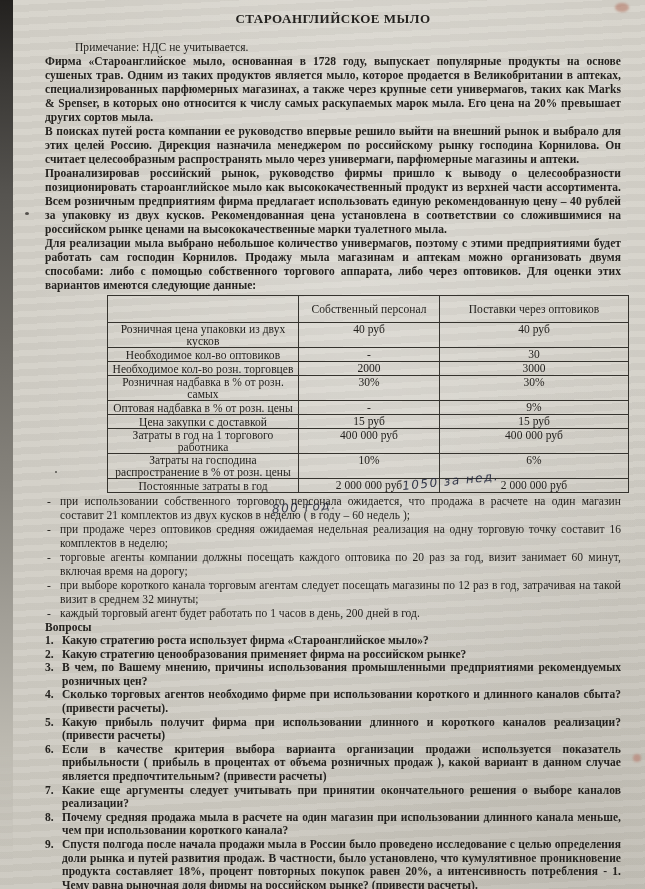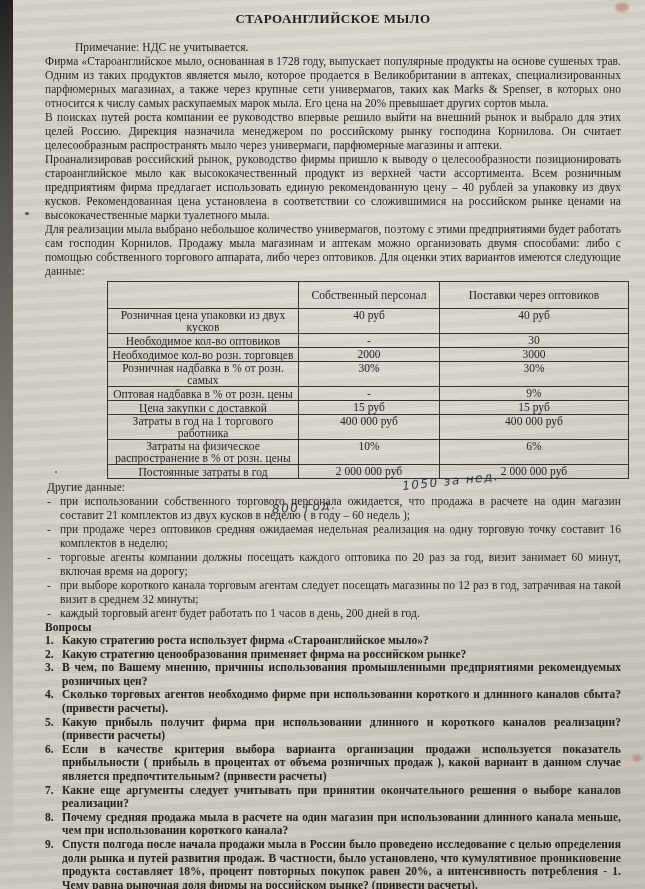--- a/index.html
+++ b/index.html
@@ -25,21 +25,21 @@
   .speck-1{left:25px;top:212px;width:4px;height:3px;}
   .speck-2{left:55px;top:471px;width:2px;height:2px;}
   .content{
     position:absolute;left:45px;top:12px;width:576px;
     font-size:11.5px;line-height:14px;text-align:justify;
     letter-spacing:.05px;
     filter:blur(.26px);
   }
   .doc-title{text-align:center;font-weight:bold;font-size:13px;letter-spacing:.5px;margin:0 0 14px 0;}
   .note{text-indent:30px;margin:0;}
-  p.para{margin:0;}
+  p.para{margin:0;font-weight:bold;}
   table.data{
     border-collapse:collapse;width:522px;margin:3px 0 1px 62px;
     font-size:11.5px;line-height:12px;text-align:center;
   }
   table.data th, table.data td{border:1px solid #35332e;padding:0 4px;}
   table.data th{height:26px;font-weight:normal;vertical-align:middle;}
   table.data th.corner{border:1px solid #35332e;}
   table.data td.lbl{text-align:center;vertical-align:bottom;height:13px;}
   table.data td.val{vertical-align:top;white-space:nowrap;width:132px;}
   table.data td.val2{vertical-align:top;white-space:nowrap;width:180px;}
@@ -114,33 +114,32 @@
           <td class="lbl">Цена закупки с доставкой</td>
           <td class="val">15 руб</td>
           <td class="val2">15 руб</td>
         </tr>
           <tr>
           <td class="lbl">Затраты в год на 1 торгового работника</td>
           <td class="val">400 000 руб</td>
           <td class="val2">400 000 руб</td>
         </tr>
           <tr>
-          <td class="lbl">Затраты на физическое распространение в % от розн. цены</td>
+          <td class="lbl">Затраты на господина распространение в % от розн. цены</td>
           <td class="val">10%</td>
           <td class="val2">6%</td>
         </tr>
           <tr>
           <td class="lbl">Постоянные затраты в год</td>
           <td class="val">2 000 000 руб</td>
           <td class="val2">2 000 000 руб</td>
         </tr>
       </tbody>
     </table>
 
-    <p class="other-head">Другие данные:</p>
     <ul class="dashlist">
       <li><span>при использовании собственного торгового персонала ожидается, что продажа в расчете на один магазин составит 21 комплектов из двух кусков в неделю ( в году – 60 недель );</span></li>
         <li><span>при продаже через оптовиков средняя ожидаемая недельная реализация на одну торговую точку составит 16 комплектов в неделю;</span></li>
         <li><span>торговые агенты компании должны посещать каждого оптовика по 20 раз за год, визит занимает 60 минут, включая время на дорогу;</span></li>
         <li><span>при выборе короткого канала торговым агентам следует посещать магазины по 12 раз в год, затрачивая на такой визит в среднем 32 минуты;</span></li>
         <li><span>каждый торговый агент будет работать по 1 часов в день, 200 дней в год.</span></li>
     </ul>
 
     <p class="q-head">Вопросы</p>
     <ol class="questions">

